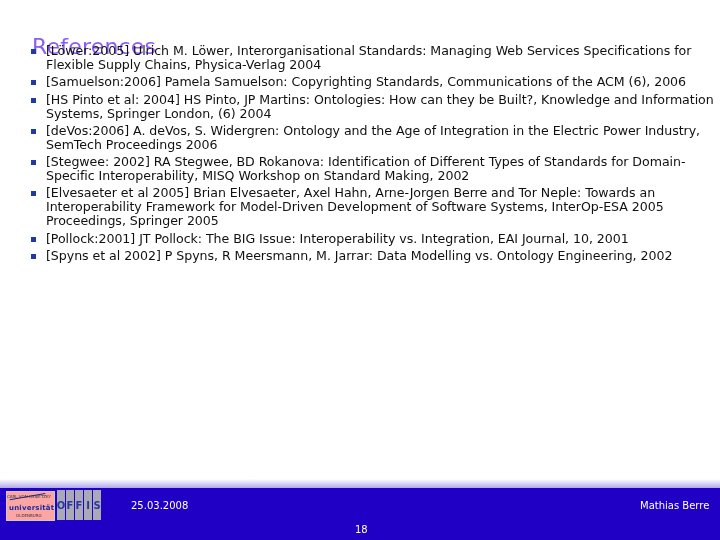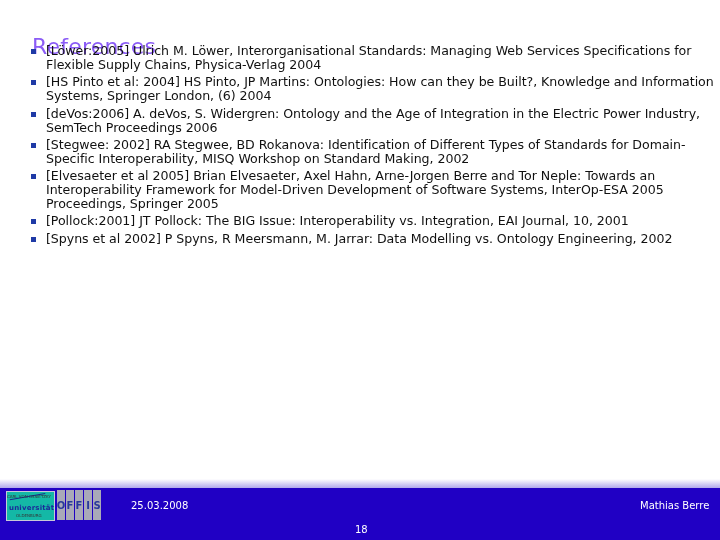--- a/index.html
+++ b/index.html
@@ -3,38 +3,39 @@
 <meta charset="utf-8">
 <style>
   html, body { margin:0; padding:0; }
   body { width:720px; height:540px; position:relative; overflow:hidden; background:#ffffff; font-family:"DejaVu Sans", sans-serif; }
   .title { position:absolute; left:32px; top:14px; font-size:22px; color:#8b5cf6; letter-spacing:0.2px;margin-top:20px; }
   .refs { position:absolute; left:31px; top:44px; width:690px; margin:0; padding:0; list-style:none; }
   .ref { position:relative; padding-left:15px; font-size:12.6px; line-height:14px; color:#111; margin-bottom:3.3px; letter-spacing:-0.05px; }
   .bullet { position:absolute; left:0; top:5px; width:5px; height:5px; background:#1f3aa6; }
   .footer { position:absolute; left:0; top:488px; width:720px; height:52px; background:#2000c4; }
   .footer-fade { position:absolute; left:0; top:470px; width:720px; height:30px; background:linear-gradient(to bottom, rgba(255,255,255,1) 0%, rgba(255,255,255,1) 30%, #b0a8ec 60%, #2000c4 100%); }
-  .logo-uni { position:absolute; left:6px; top:491px; width:47px; height:28px; background:#14b8a6; border:1px solid #c8c8d8; }
+  .logo-uni { position:absolute; left:6px; top:491px; width:47px; height:28px; background:#fca5a5; border:1px solid #c8c8d8; }
   .logo-uni .arc { position:absolute; left:3px; top:4px; width:36px; height:6px; border-top:1px solid #1a2a8a; transform:rotate(-10deg); }
   .logo-uni .t1 { position:absolute; right:3px; top:2px; font-size:4px; color:#333; }
   .logo-uni .t2 { position:absolute; left:2px; top:12px; font-size:7px; font-weight:bold; color:#1a2a9a; letter-spacing:0.2px; }
   .logo-uni .t3 { position:absolute; left:9px; top:21px; font-size:4px; color:#333; }
   .logo-offis { position:absolute; left:57px; top:490px; height:30px; display:flex; gap:1px; }
   .logo-offis span { width:8px; height:30px; background:#a9a9b8; color:#2a3a9a; font-size:10px; font-weight:bold; display:flex; align-items:center; justify-content:center; }
   .date { position:absolute; left:131px; top:500px; font-size:10px; color:#fff; }
   .page { position:absolute; left:355px; top:488px; font-size:10px; color:#fff;margin-top:36px; }
   .author { position:absolute; left:640px; top:500px; font-size:10px; color:#fff; }
 </style>
 </head>
 <body>
 
 <div class="title">References</div>
 
 <ul class="refs">
   <li class="ref"><span class="bullet"></span><span>[Löwer:2005] Ulrich M. Löwer, Interorganisational Standards: Managing Web Services Specifications for Flexible Supply Chains, Physica-Verlag 2004</span></li>
+  <li class="ref"><span class="bullet"></span><span>[Samuelson:2006] Pamela Samuelson: Copyrighting Standards, Communications of the ACM (6), 2006</span></li>
   <li class="ref"><span class="bullet"></span><span>[HS Pinto et al: 2004] HS Pinto, JP Martins: Ontologies: How can they be Built?, Knowledge and Information Systems, Springer London, (6) 2004</span></li>
   <li class="ref"><span class="bullet"></span><span>[deVos:2006] A. deVos, S. Widergren: Ontology and the Age of Integration in the Electric Power Industry, SemTech Proceedings 2006</span></li>
   <li class="ref"><span class="bullet"></span><span>[Stegwee: 2002] RA Stegwee, BD Rokanova: Identification of Different Types of Standards for Domain-Specific Interoperability, MISQ Workshop on Standard Making, 2002</span></li>
   <li class="ref"><span class="bullet"></span><span>[Elvesaeter et al 2005] Brian Elvesaeter, Axel Hahn, Arne-Jorgen Berre and Tor Neple: Towards an Interoperability Framework for Model-Driven Development of Software Systems, InterOp-ESA 2005 Proceedings, Springer 2005</span></li>
   <li class="ref"><span class="bullet"></span><span>[Pollock:2001] JT Pollock: The BIG Issue: Interoperability vs. Integration, EAI Journal, 10, 2001</span></li>
   <li class="ref"><span class="bullet"></span><span>[Spyns et al 2002] P Spyns, R Meersmann, M. Jarrar: Data Modelling vs. Ontology Engineering, 2002</span></li>
 </ul>
 
 <div class="footer-fade"></div>
 <div class="footer"></div>

